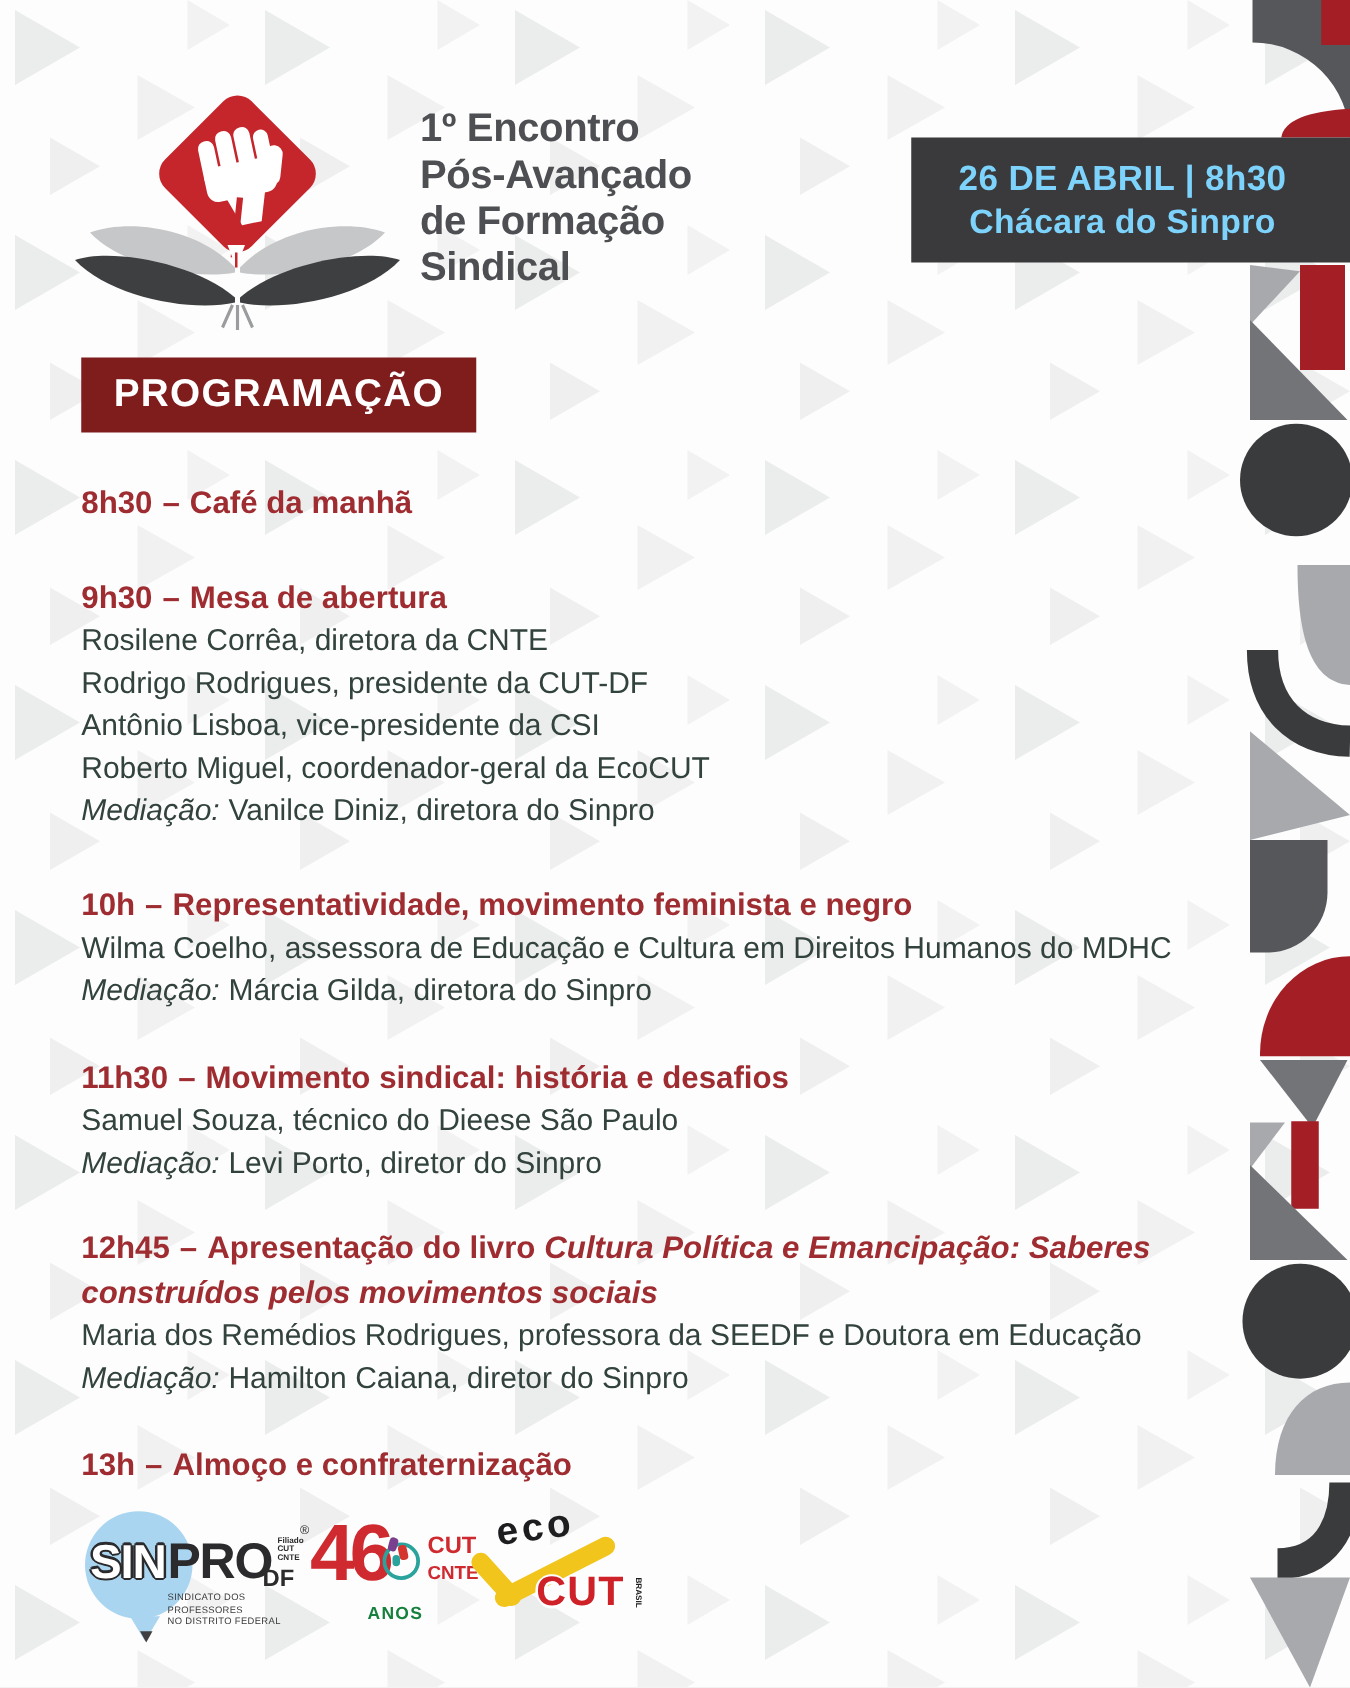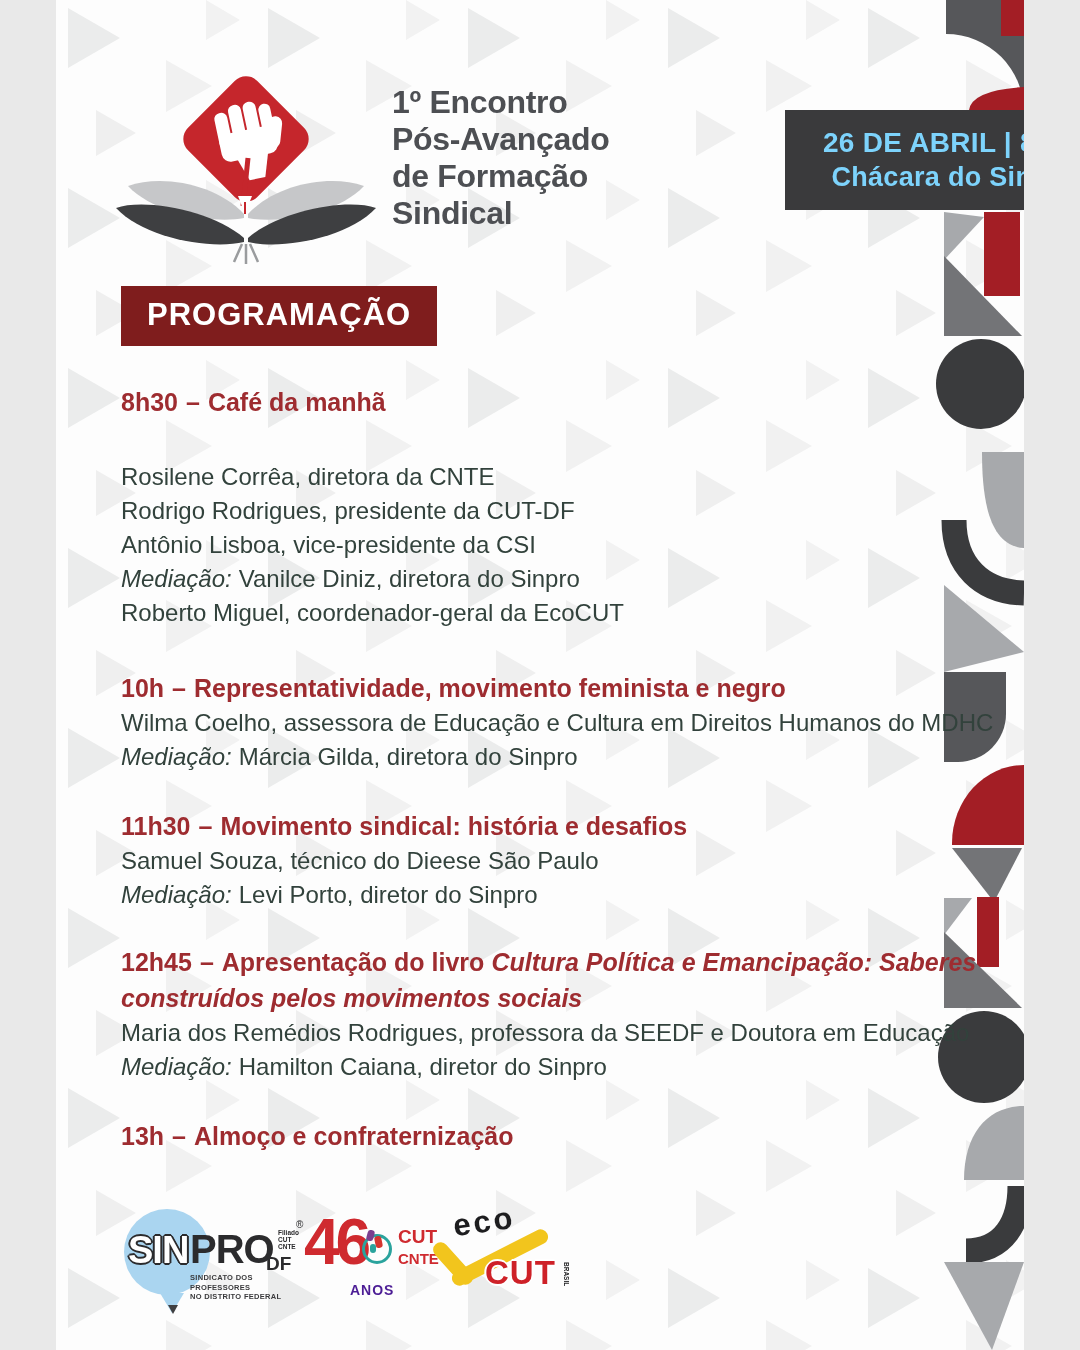--- a/index.html
+++ b/index.html
@@ -1,17 +1,17 @@
 <!DOCTYPE html>
 <html><head>
 <meta charset="utf-8">
 <style>
   html,body{margin:0;padding:0;background:#e9e9e9;}
   .page{
-    position:relative;width:968px;height:1350px;margin:0 auto;
+    position:relative;width:1080px;height:1350px;margin:0 auto;
     background:#fdfdfd;overflow:hidden;
     font-family:"Liberation Sans","DejaVu Sans",sans-serif;
   }
   .abs{position:absolute;}
   
   .title{position:absolute;left:336px;top:84px;color:#4d4f53;}
   .title .tl{font-size:32px;line-height:37px;font-weight:800;letter-spacing:-0.3px;}
   .badge{
     position:absolute;left:729px;top:110px;width:380px;height:100px;
     background:#3a3a3c;color:#7dd3fc;text-align:center;
@@ -42,29 +42,29 @@
   .s-tip2{position:absolute;left:50px;top:100px;width:0;height:0;
     border-left:5px solid transparent;border-right:5px solid transparent;border-top:9px solid #3f3f41;}
   .s-sin{position:absolute;left:10px;top:24px;font-size:38px;font-weight:900;
     color:#ffffff;letter-spacing:-1px;
     text-shadow:-2px 0 #2b2b2d,2px 0 #2b2b2d,0 -2px #2b2b2d,0 2px #2b2b2d,
       -1px -1px #2b2b2d,1px -1px #2b2b2d,-1px 1px #2b2b2d,1px 1px #2b2b2d;}
   .s-pro{position:absolute;left:72px;top:22px;font-size:40px;font-weight:900;color:#2b2b2d;letter-spacing:-1px;}
   .s-df{position:absolute;left:148px;top:48px;font-size:19px;font-weight:900;color:#2b2b2d;}
   .s-affil{position:absolute;left:160px;top:24px;font-size:6.5px;font-weight:bold;color:#2b2b2d;line-height:7px;}
   .s-reg{position:absolute;left:178px;top:14px;font-size:10px;color:#2b2b2d;}
-  .s-sub{position:absolute;left:72px;top:68px;font-size:7.5px;font-weight:700;color:#3a3a3c;
+  .s-sub{position:absolute;left:72px;top:68px;font-size:7.5px;font-weight:400;color:#3a3a3c;
     line-height:9.5px;letter-spacing:0.3px;}
   .l46{position:absolute;left:248px;top:1210px;width:128px;height:100px;}
   .n46{position:absolute;left:0;top:0;font-size:64px;font-weight:900;color:#cf2a2f;letter-spacing:-4px;line-height:64px;}
   .ring{position:absolute;left:58px;top:24px;width:24px;height:24px;border:3px solid #2aa39d;border-radius:50%;}
   .fig1{position:absolute;left:63px;top:20px;width:7px;height:11px;background:#7b3f8f;border-radius:3px;transform:rotate(15deg);}
   .fig2{position:absolute;left:71px;top:26px;width:7px;height:12px;background:#d5352f;border-radius:3px;transform:rotate(-12deg);}
   .fig3{position:absolute;left:66px;top:34px;width:6px;height:9px;background:#2aa39d;border-radius:3px;}
-  .anos{position:absolute;left:46px;top:72px;font-size:14px;font-weight:900;color:#4c1d95;letter-spacing:1px;}
+  .anos{position:absolute;left:46px;top:72px;font-size:14px;font-weight:900;color:#15803d;letter-spacing:1px;}
   .cut1{position:absolute;left:94px;top:16px;font-size:19px;font-weight:900;color:#cf2a2f;}
   .cnte{position:absolute;left:94px;top:40px;font-size:15px;font-weight:900;color:#cf2a2f;}
   .eco{position:absolute;left:365px;top:1198px;width:155px;height:112px;}
   .eco-txt{position:absolute;left:32px;top:6px;font-size:31px;font-weight:900;color:#1d1d1f;
     transform:rotate(-8deg);letter-spacing:3px;}
   .chk1{position:absolute;left:6px;top:58px;width:52px;height:15px;background:#f2c51d;border-radius:8px;transform:rotate(48deg);}
   .chk2{position:absolute;left:26px;top:52px;width:106px;height:15px;background:#f2c51d;border-radius:8px;transform:rotate(-27deg);}
   .cut2{position:absolute;left:64px;top:56px;font-size:33px;font-weight:900;color:#ce2128;letter-spacing:1px;
     text-shadow:-2px 0 #fff,2px 0 #fff,0 -2px #fff,0 2px #fff;}
   .brasil{position:absolute;left:142px;top:64px;font-size:6.5px;font-weight:900;color:#1d1d1f;writing-mode:vertical-rl;}
@@ -146,27 +146,30 @@
 
   <div class="sched">
 
     <div class="item gap-a">
       <div class="h">
         <span>8h30</span><span class="dash">–</span><span>Café da manhã</span>
       </div>
     </div>
 
     <div class="item gap-b">
+      <div class="h">
+        <span>9h30</span><span class="dash">–</span><span>Mesa de abertura</span>
+      </div>
       <div class="line">Rosilene Corrêa, diretora da CNTE</div>
       <div class="line">Rodrigo Rodrigues, presidente da CUT-DF</div>
       <div class="line">Antônio Lisboa, vice-presidente da CSI</div>
+      <div class="line">Roberto Miguel, coordenador-geral da EcoCUT</div>
       <div class="line">
         <span class="med-label">Mediação:</span><span>Vanilce Diniz, diretora do Sinpro</span>
       </div>
-      <div class="line">Roberto Miguel, coordenador-geral da EcoCUT</div>
     </div>
 
     <div class="item gap-c">
       <div class="h">
         <span>10h</span><span class="dash">–</span><span>Representatividade, movimento feminista e negro</span>
       </div>
       <div class="line">Wilma Coelho, assessora de Educação e Cultura em Direitos Humanos do MDHC</div>
       <div class="line">
         <span class="med-label">Mediação:</span><span>Márcia Gilda, diretora do Sinpro</span>
       </div>

